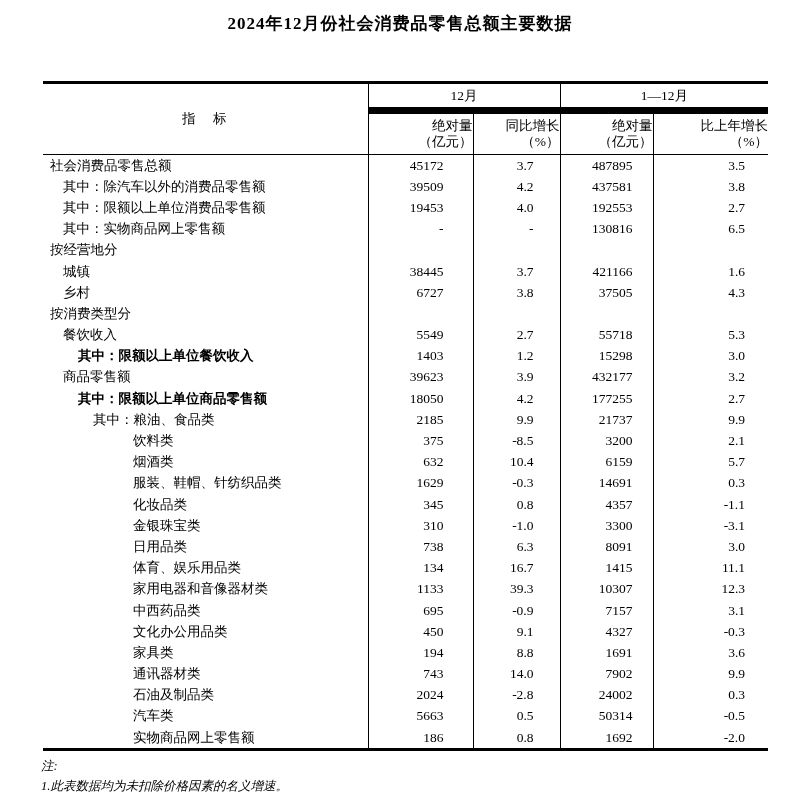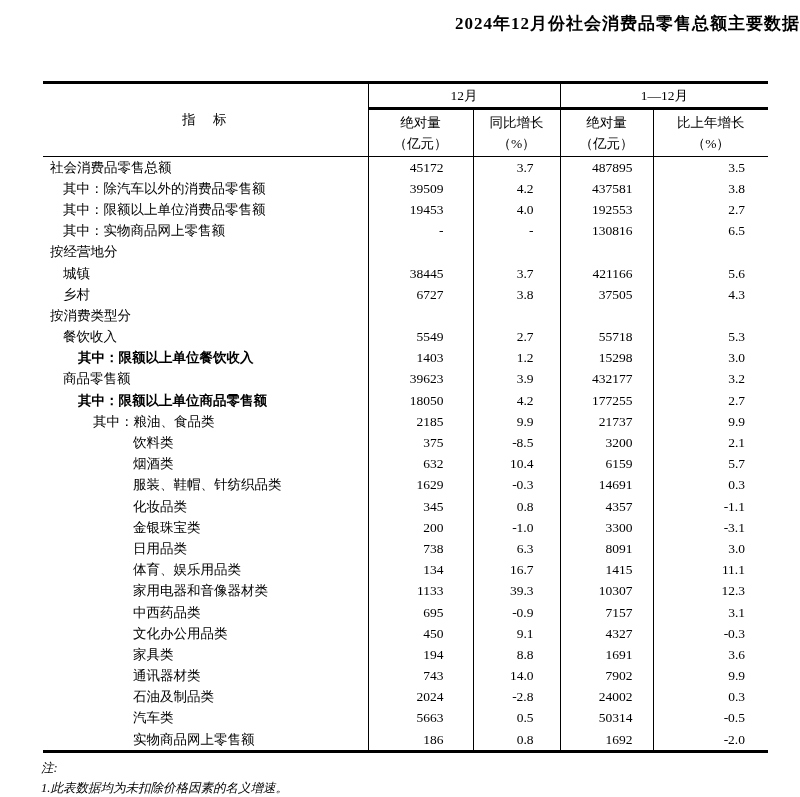--- a/index.html
+++ b/index.html
@@ -13,21 +13,21 @@
   }
   .page {
     position: relative;
     width: 800px;
     height: 797px;
     overflow: hidden;
   }
   .title {
     font-size: 17px;
     font-weight: bold;
-    text-align: right;
+    text-align: center;
     margin: 12px 0 0 0;
     letter-spacing: 1px;
   }
   table.stats {
     border-collapse: collapse;
     table-layout: fixed;
     width: 725px;
     margin: 46px 0 0 43px;
     border-top: 3px solid #000;
     border-bottom: 3px solid #000;
@@ -39,29 +39,29 @@
   }
   .ind-h {
     text-align: center;
     border-bottom: 1px solid #000;
     letter-spacing: 2px;
   }
   .grp {
     height: 21px;
     text-align: center;
     border-left: 1px solid #000;
-    border-bottom: 3px solid #000000;
+    border-bottom: 7px solid #000000;
   }
   .sub {
     height: 36px;
-    text-align: center;
+    text-align: right;
     border-left: 1px solid #000;
     border-bottom: 1px solid #000;
     white-space: pre-line;
-    line-height: 21px;
+    line-height: 16px;
     padding: 2px 0;
   }
   td.ind {
     height: 21.2px;
     padding: 0;
     white-space: nowrap;
     overflow: hidden;
   }
   td.ind.i0 { padding-left: 7px; }
   td.ind.i1 { padding-left: 20px; }
@@ -151,21 +151,21 @@
           <td class="val c1"></td>
           <td class="val c2"></td>
           <td class="val c3"></td>
           <td class="val c4"></td>
         </tr>
         <tr>
           <td class="ind i1">城镇</td>
           <td class="val c1">38445</td>
           <td class="val c2">3.7</td>
           <td class="val c3">421166</td>
-          <td class="val c4">5.6</td>
+          <td class="val c4">1.6</td>
         </tr>
         <tr>
           <td class="ind i1">乡村</td>
           <td class="val c1">6727</td>
           <td class="val c2">3.8</td>
           <td class="val c3">37505</td>
           <td class="val c4">4.3</td>
         </tr>
         <tr>
           <td class="ind i0">按消费类型分</td>
@@ -232,21 +232,21 @@
         </tr>
         <tr>
           <td class="ind i4">化妆品类</td>
           <td class="val c1">345</td>
           <td class="val c2">0.8</td>
           <td class="val c3">4357</td>
           <td class="val c4">-1.1</td>
         </tr>
         <tr>
           <td class="ind i4">金银珠宝类</td>
-          <td class="val c1">200</td>
+          <td class="val c1">310</td>
           <td class="val c2">-1.0</td>
           <td class="val c3">3300</td>
           <td class="val c4">-3.1</td>
         </tr>
         <tr>
           <td class="ind i4">日用品类</td>
           <td class="val c1">738</td>
           <td class="val c2">6.3</td>
           <td class="val c3">8091</td>
           <td class="val c4">3.0</td>

